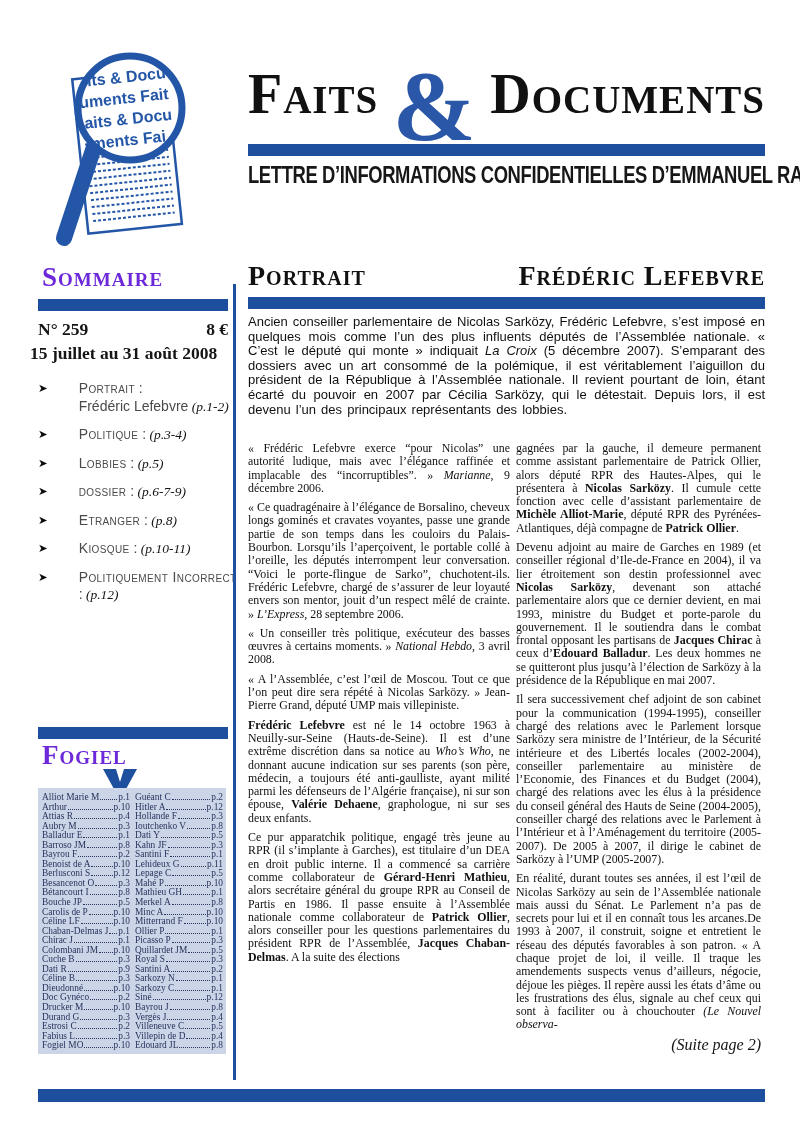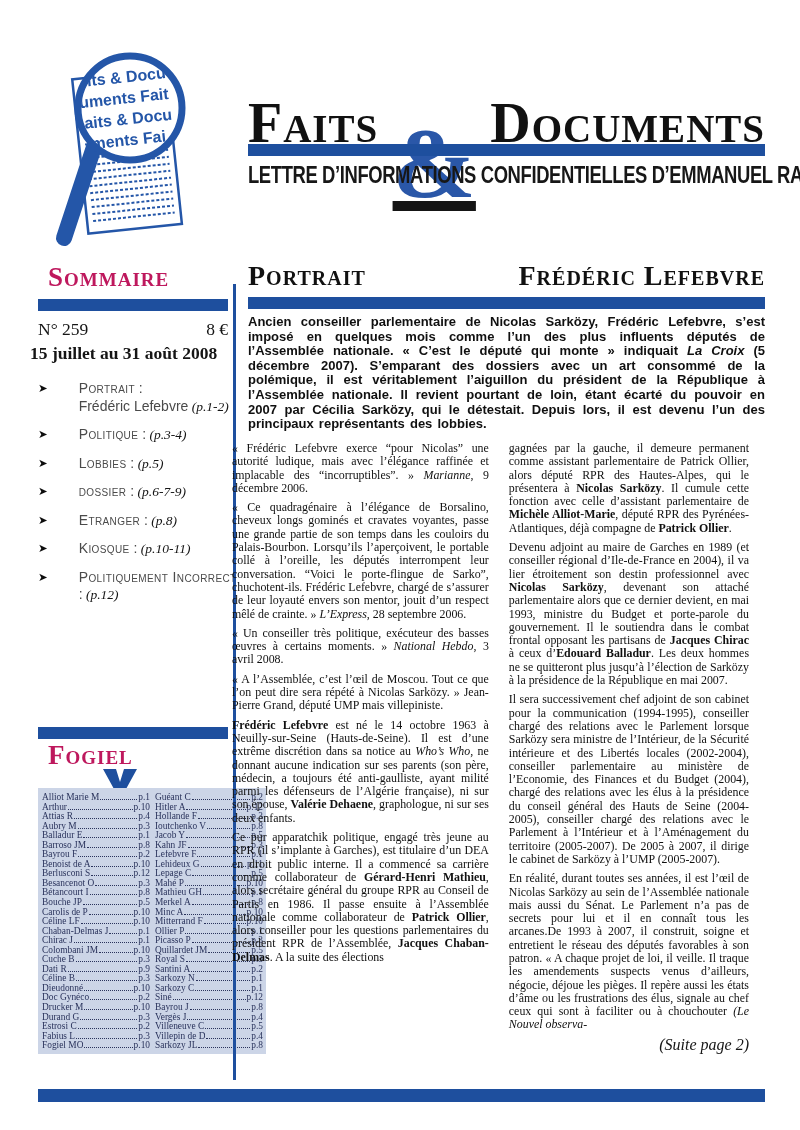--- a/index.html
+++ b/index.html
@@ -3,72 +3,72 @@
 <meta charset="utf-8">
 <style>
   html,body{margin:0;padding:0;background:#fff;}
   #page{position:relative;width:800px;height:1130px;background:#fff;overflow:hidden;
         font-family:"Liberation Serif",serif;color:#151515;}
 
   .rule{position:absolute;background:#1E4F9E;}
 
   
   #logo{position:absolute;left:50px;top:16px;width:155px;height:245px;}
-  .brand-title{position:absolute;left:248px;top:55px;width:517px;height:96px;
-               display:flex;align-items:flex-end;justify-content:space-between;text-decoration:underline;}
+  .brand-title{position:absolute;left:248px;top:46px;width:517px;height:96px;
+               display:flex;align-items:center;justify-content:space-between;}
   .brand-word{font-variant:small-caps;font-weight:700;font-size:56px;letter-spacing:1px;color:#111;line-height:1;}
   .brand-amp{font-size:100px;line-height:0;font-weight:700;color:#2A57A8;position:relative;top:12px;margin:0 -6px;}
   #masthead-rule{left:248px;top:144px;width:517px;height:12px;}
   .masthead-subtitle{position:absolute;left:248px;top:161px;width:517px;
         font-family:"Liberation Sans",sans-serif;font-weight:700;font-size:19px;
         letter-spacing:-0.4px;white-space:nowrap;transform:scale(0.97,1.3);transform-origin:top left;color:#171717;}
 
   
-  .side-title{position:absolute;left:48px;font-variant:small-caps;font-weight:700;
-              font-size:27px;letter-spacing:1px;color:#be185d;line-height:1;}
+  .side-title{position:absolute;left:42px;font-variant:small-caps;font-weight:700;
+              font-size:27px;letter-spacing:1px;color:#6d28d9;line-height:1;}
   #sommaire-title{top:264px;}
   #sommaire-rule{left:38px;top:299px;width:190px;height:12px;}
   .issue-row{position:absolute;left:38px;top:319px;width:190px;display:flex;
-             justify-content:space-between;font-weight:400;font-size:17.5px;}
+             justify-content:space-between;font-weight:700;font-size:17.5px;}
   .issue-dates{position:absolute;left:30px;top:343px;width:200px;font-weight:700;font-size:17.5px;white-space:nowrap;}
   #sommaire-list{position:absolute;left:38px;top:380px;width:200px;}
   .som-item{display:flex;gap:7px;margin-bottom:11px;}
   .som-arrow{color:#0d0d0d;font-size:11.5px;line-height:16px;flex:0 0 auto;}
   .som-text{font-size:14px;line-height:16.5px;margin-left:24px;}
   .som-label{font-variant:small-caps;font-family:"Liberation Sans",sans-serif;
              font-size:14px;color:#4A4A4A;letter-spacing:0.4px;}
   .som-colon{color:#4A4A4A;font-family:"Liberation Sans",sans-serif;}
   .som-pages{font-family:"Liberation Serif",serif;color:#141414;font-size:13.5px;font-style:italic;}
   .som-subname{font-family:"Liberation Sans",sans-serif;color:#4A4A4A;font-size:14px;}
 
   #index-rule{left:38px;top:727px;width:190px;height:12px;}
   #index-title{top:742px;}
   #index-arrow{position:absolute;left:102px;top:769px;}
-  #index-box{position:absolute;left:38px;top:788px;width:228px;height:266px;
+  #index-box{position:absolute;left:38px;top:788px;width:188px;height:266px;
              background:#CCD5E7;box-sizing:border-box;padding:5px 3px 4px 4px;
              display:flex;gap:5px;}
   .index-col{flex:1;min-width:0;display:flex;flex-direction:column;}
   .idx-row{display:flex;align-items:baseline;font-size:9.4px;line-height:9.55px;
            height:9.55px;color:#2A335C;white-space:nowrap;}
   .idx-name{flex:0 1 auto;overflow:hidden;}
   .idx-dots{flex:1 1 0;min-width:0;border-bottom:1px dotted #2A335C;margin:0 1px 1.5px 1px;}
   .idx-page{flex:0 0 auto;}
 
   #column-divider{left:233px;top:284px;width:3px;height:796px;}
 
   
   .main-header{position:absolute;left:248px;top:258px;width:517px;display:flex;
                justify-content:space-between;align-items:baseline;}
   .main-header .hd{font-variant:small-caps;font-weight:700;font-size:28px;letter-spacing:1px;line-height:36px;color:#111;}
   #portrait-rule{left:248px;top:297px;width:517px;height:12px;}
   .intro{position:absolute;left:248px;top:315px;width:517px;margin:0;
-         font-family:"Liberation Sans",sans-serif;font-weight:700;font-size:13px;
+         font-family:"Liberation Sans",sans-serif;font-weight:400;font-size:13px;
          line-height:14.6px;text-align:justify;word-spacing:1.5px;color:#101010;}
-  #body-cols{position:absolute;left:232px;top:442px;width:517px;height:648px;
-             display:flex;gap:20px;overflow:hidden;}
+  #body-cols{position:absolute;left:248px;top:442px;width:517px;height:648px;
+             display:flex;gap:6px;overflow:hidden;}
   .body-col{min-width:0;}
   #body-col-left{width:262px;}
   #body-col-right{width:245px;}
   .body-col p{margin:0 0 6px 0;font-size:11.9px;line-height:13.3px;text-align:justify;color:#101010;}
   .suite{text-align:right;font-style:italic;font-size:16px;line-height:13px;margin-top:1px;}
 
   #footer-rule{left:38px;top:1089px;width:727px;height:13px;}
 </style>
 </head>
 <body>
@@ -318,31 +318,31 @@
           <span class="idx-name">Hollande F</span>
           <span class="idx-dots"></span>
           <span class="idx-page">p.3</span>
         </div>
         <div class="idx-row">
           <span class="idx-name">Ioutchenko V</span>
           <span class="idx-dots"></span>
           <span class="idx-page">p.8</span>
         </div>
         <div class="idx-row">
-          <span class="idx-name">Jacob Y</span>
+          <span class="idx-name">Dati Y</span>
           <span class="idx-dots"></span>
           <span class="idx-page">p.5</span>
         </div>
         <div class="idx-row">
           <span class="idx-name">Kahn JF</span>
           <span class="idx-dots"></span>
           <span class="idx-page">p.3</span>
         </div>
         <div class="idx-row">
-          <span class="idx-name">Lefebvre F</span>
+          <span class="idx-name">Santini F</span>
           <span class="idx-dots"></span>
           <span class="idx-page">p.1</span>
         </div>
         <div class="idx-row">
           <span class="idx-name">Lehideux G</span>
           <span class="idx-dots"></span>
           <span class="idx-page">p.11</span>
         </div>
         <div class="idx-row">
           <span class="idx-name">Lepage C</span>
@@ -428,21 +428,21 @@
           <span class="idx-name">Villeneuve C</span>
           <span class="idx-dots"></span>
           <span class="idx-page">p.5</span>
         </div>
         <div class="idx-row">
           <span class="idx-name">Villepin de D</span>
           <span class="idx-dots"></span>
           <span class="idx-page">p.4</span>
         </div>
         <div class="idx-row">
-          <span class="idx-name">Sarkozy JL</span>
+          <span class="idx-name">Edouard JL</span>
           <span class="idx-dots"></span>
           <span class="idx-page">p.8</span>
         </div>
       </div>
   </div>
 
   <div id="column-divider" class="rule"></div>
 
   <div class="main-header">
     <span class="hd">Portrait</span>

